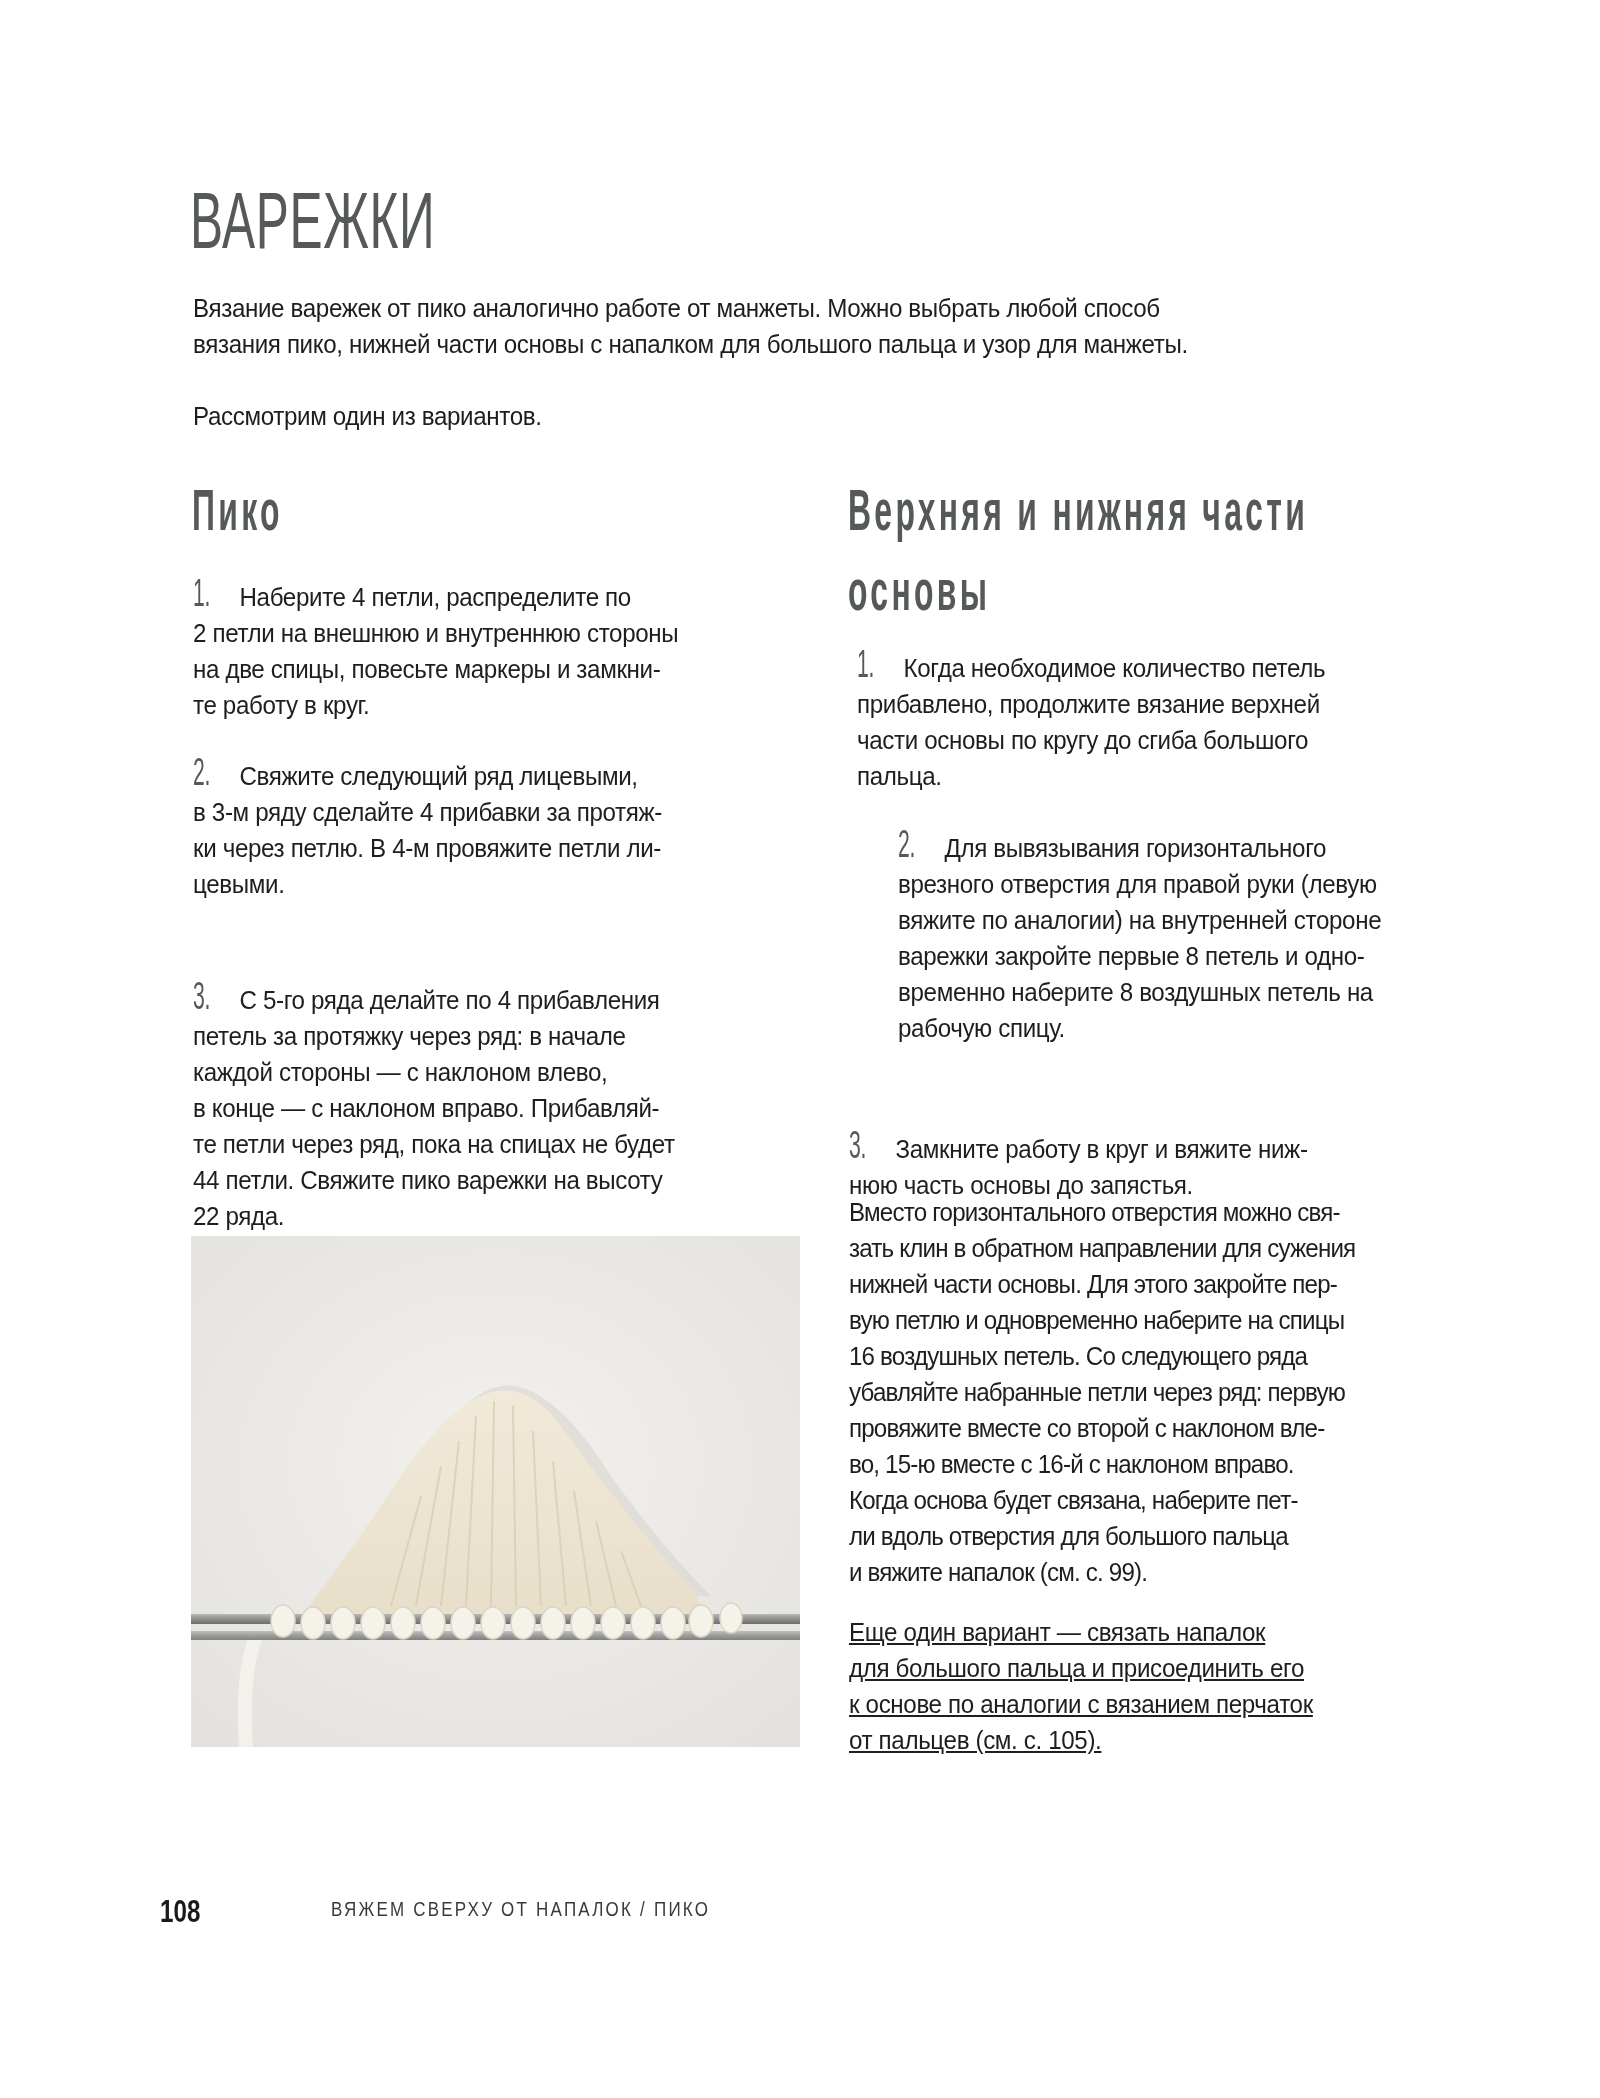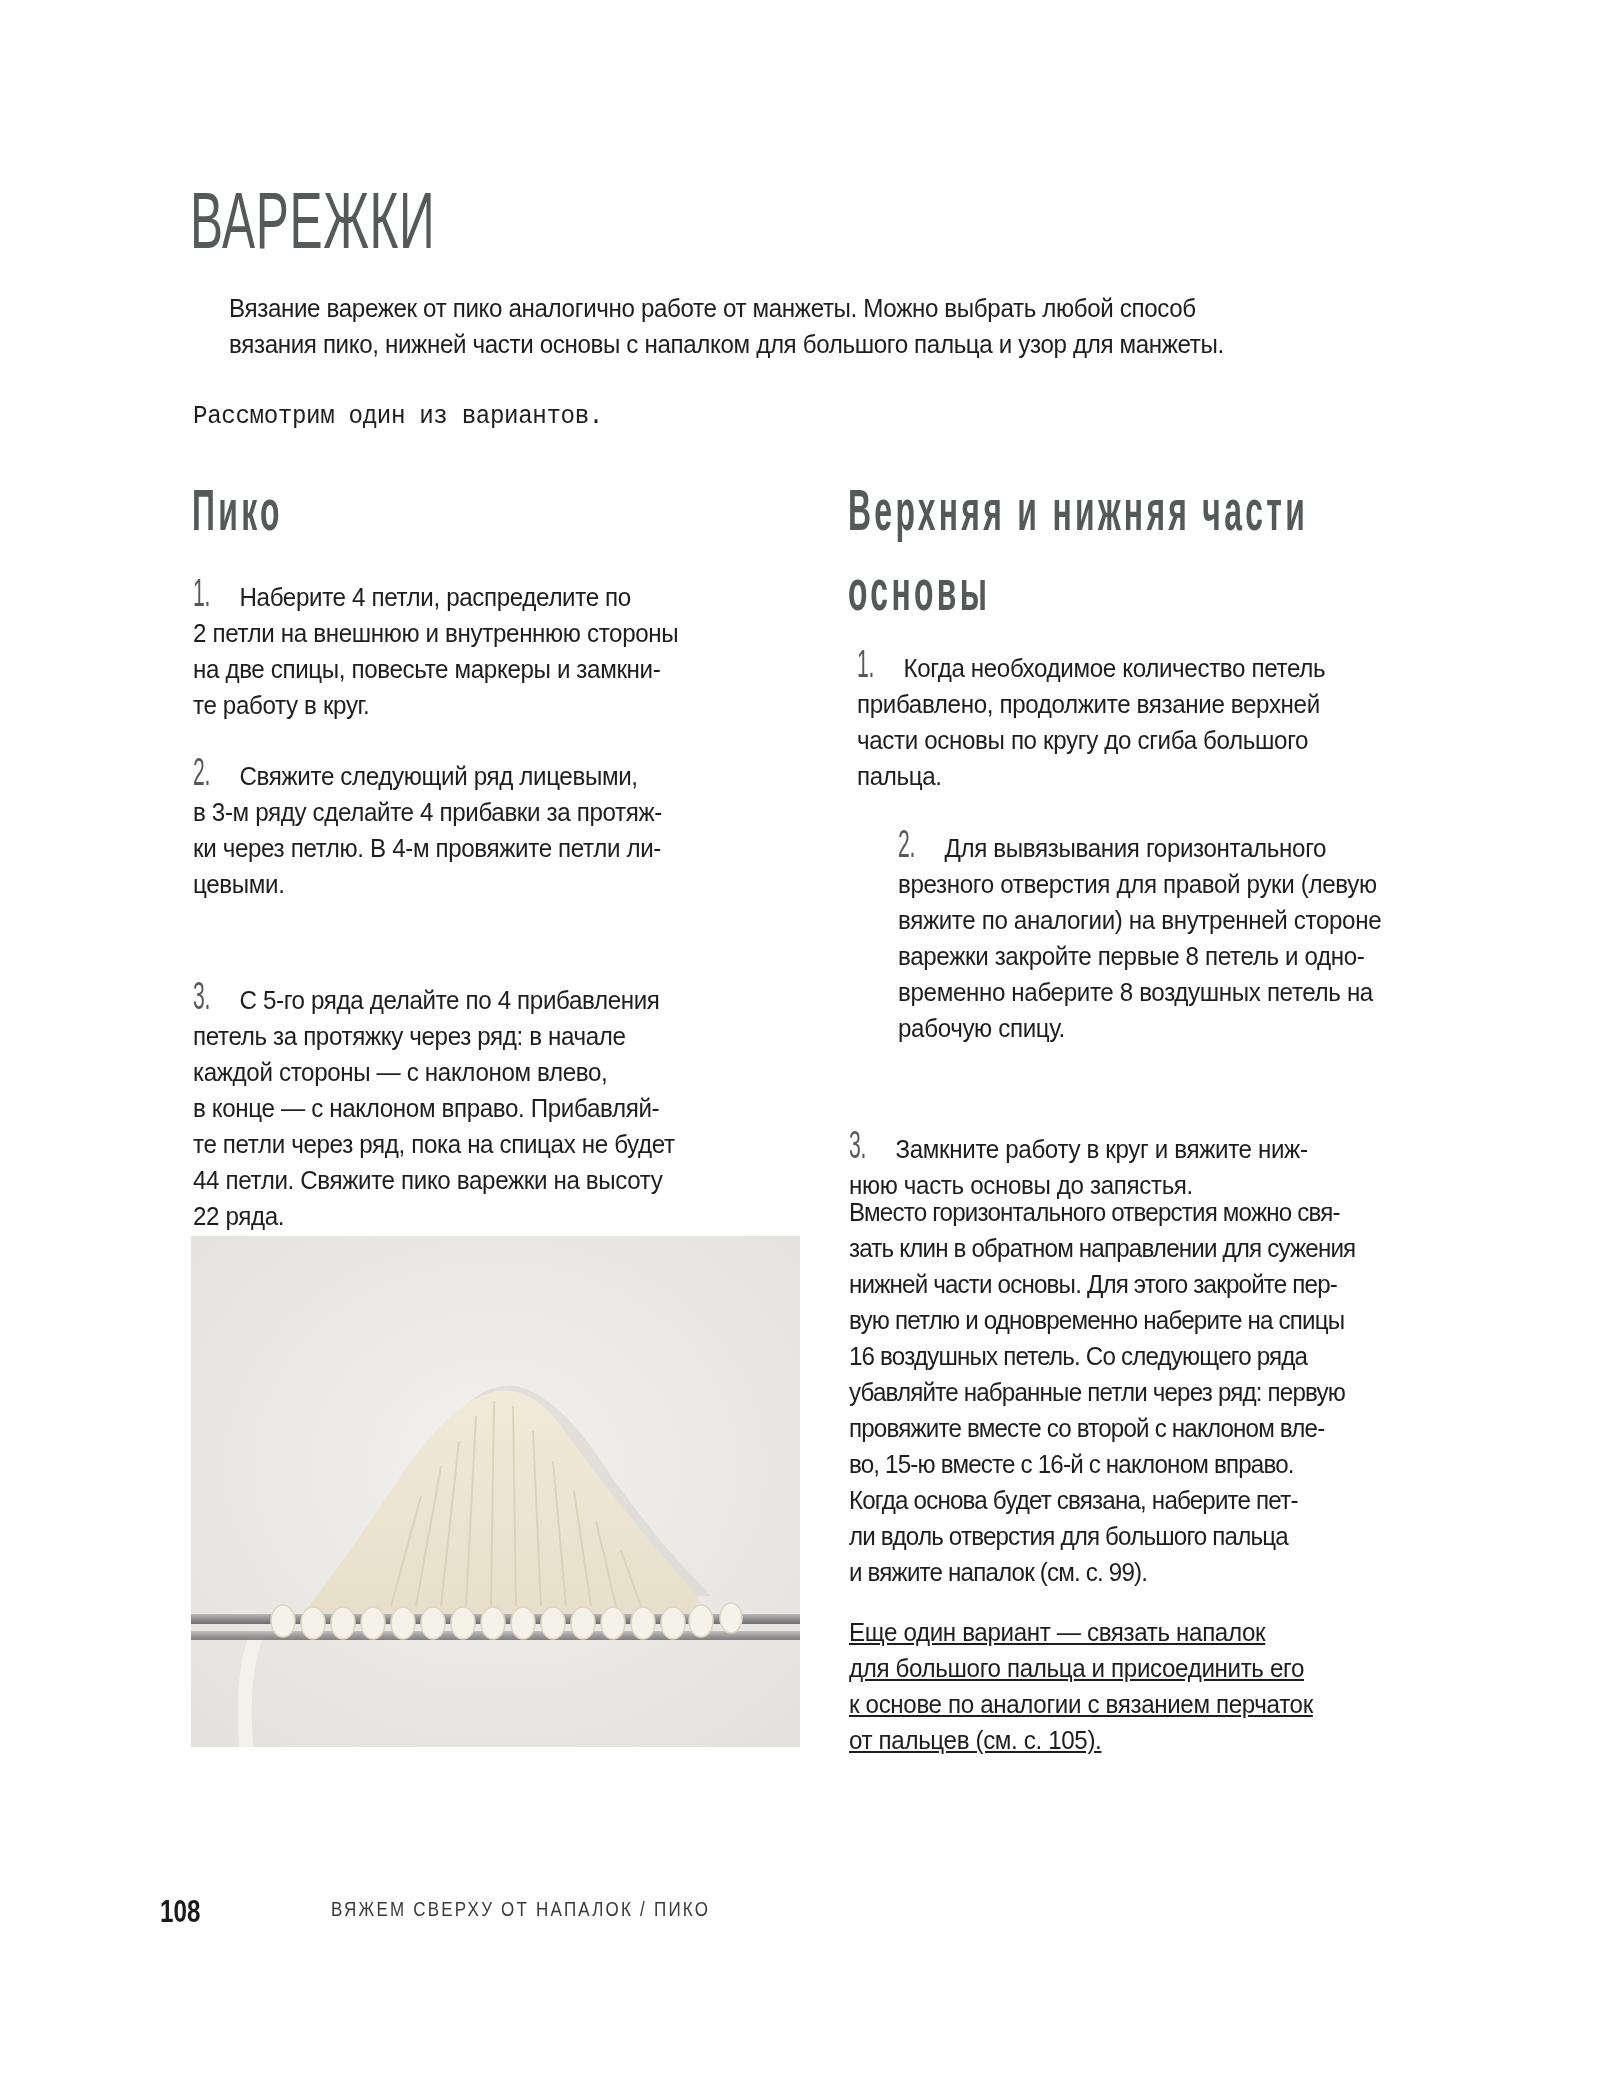--- a/index.html
+++ b/index.html
@@ -18,25 +18,25 @@
   .footer-num { left:160px; top:1894px; font-size:31px; font-weight:bold; color:#1a1a1a;
                 transform:scaleX(0.78); transform-origin:left top; }
   .footer-text { left:331px; top:1898px; font-size:20px; color:#3a3a3a; letter-spacing:2.6px;
                  transform:scaleX(0.85); transform-origin:left top; white-space:nowrap; }
 </style>
 </head>
 <body>
 
 <div class="abs title">ВАРЕЖКИ</div>
 
-<div class="abs para" style="left:193px; top:290px;margin-left:36px;">
+<div class="abs para" style="left:193px; top:290px;">
   <span class="ln">Вязание варежек от пико аналогично работе от манжеты. Можно выбрать любой способ</span>
   <span class="ln">вязания пико, нижней части основы с напалком для большого пальца и узор для манжеты.</span>
 </div>
-<div class="abs para" style="left:193px; top:398px;font-family:Liberation Mono, monospace;">
+<div class="abs para" style="left:193px; top:398px;">
   <span class="ln">Рассмотрим один из вариантов.</span>
 </div>
 
 <div class="abs h2" style="left:192px; top:470px;">Пико</div>
 
 <div class="abs para" style="left:193px; top:575px;">
   <span class="ln"><span class="num">1.</span><span>Наберите 4 петли, распределите по</span></span>
   <span class="ln">2 петли на внешнюю и внутреннюю стороны</span>
   <span class="ln">на две спицы, повесьте маркеры и замкни-</span>
   <span class="ln">те работу в круг.</span>

